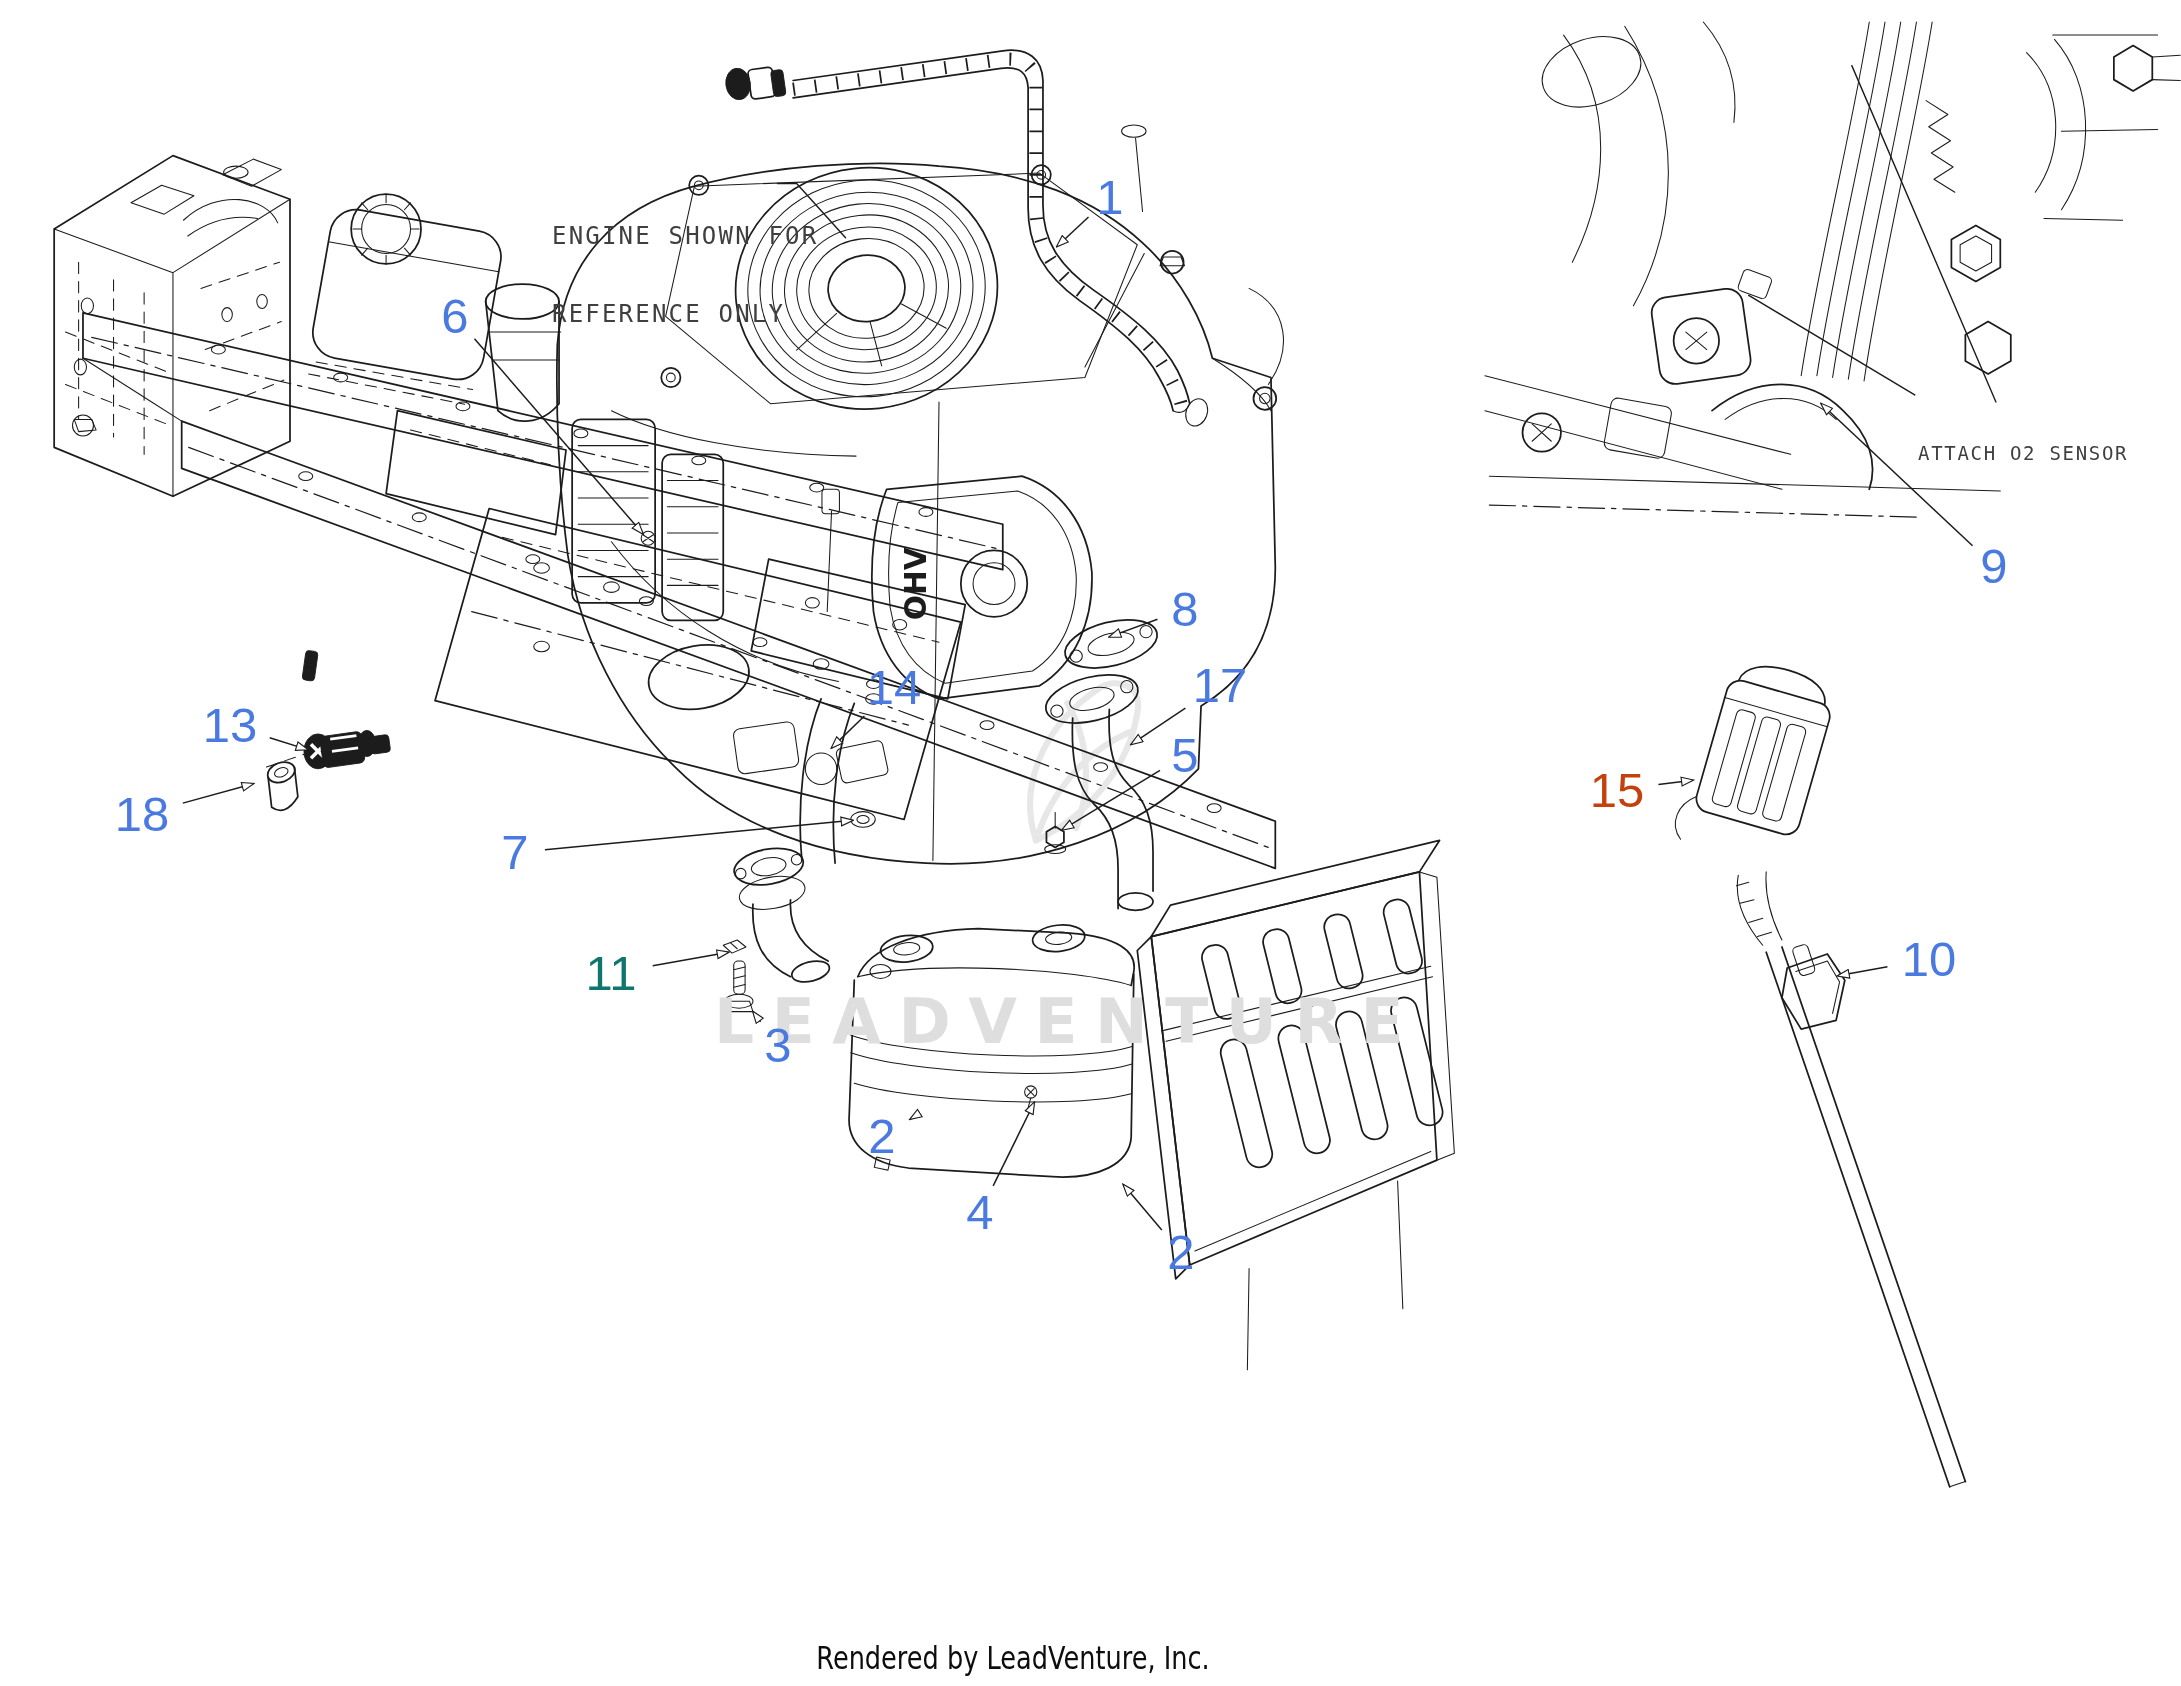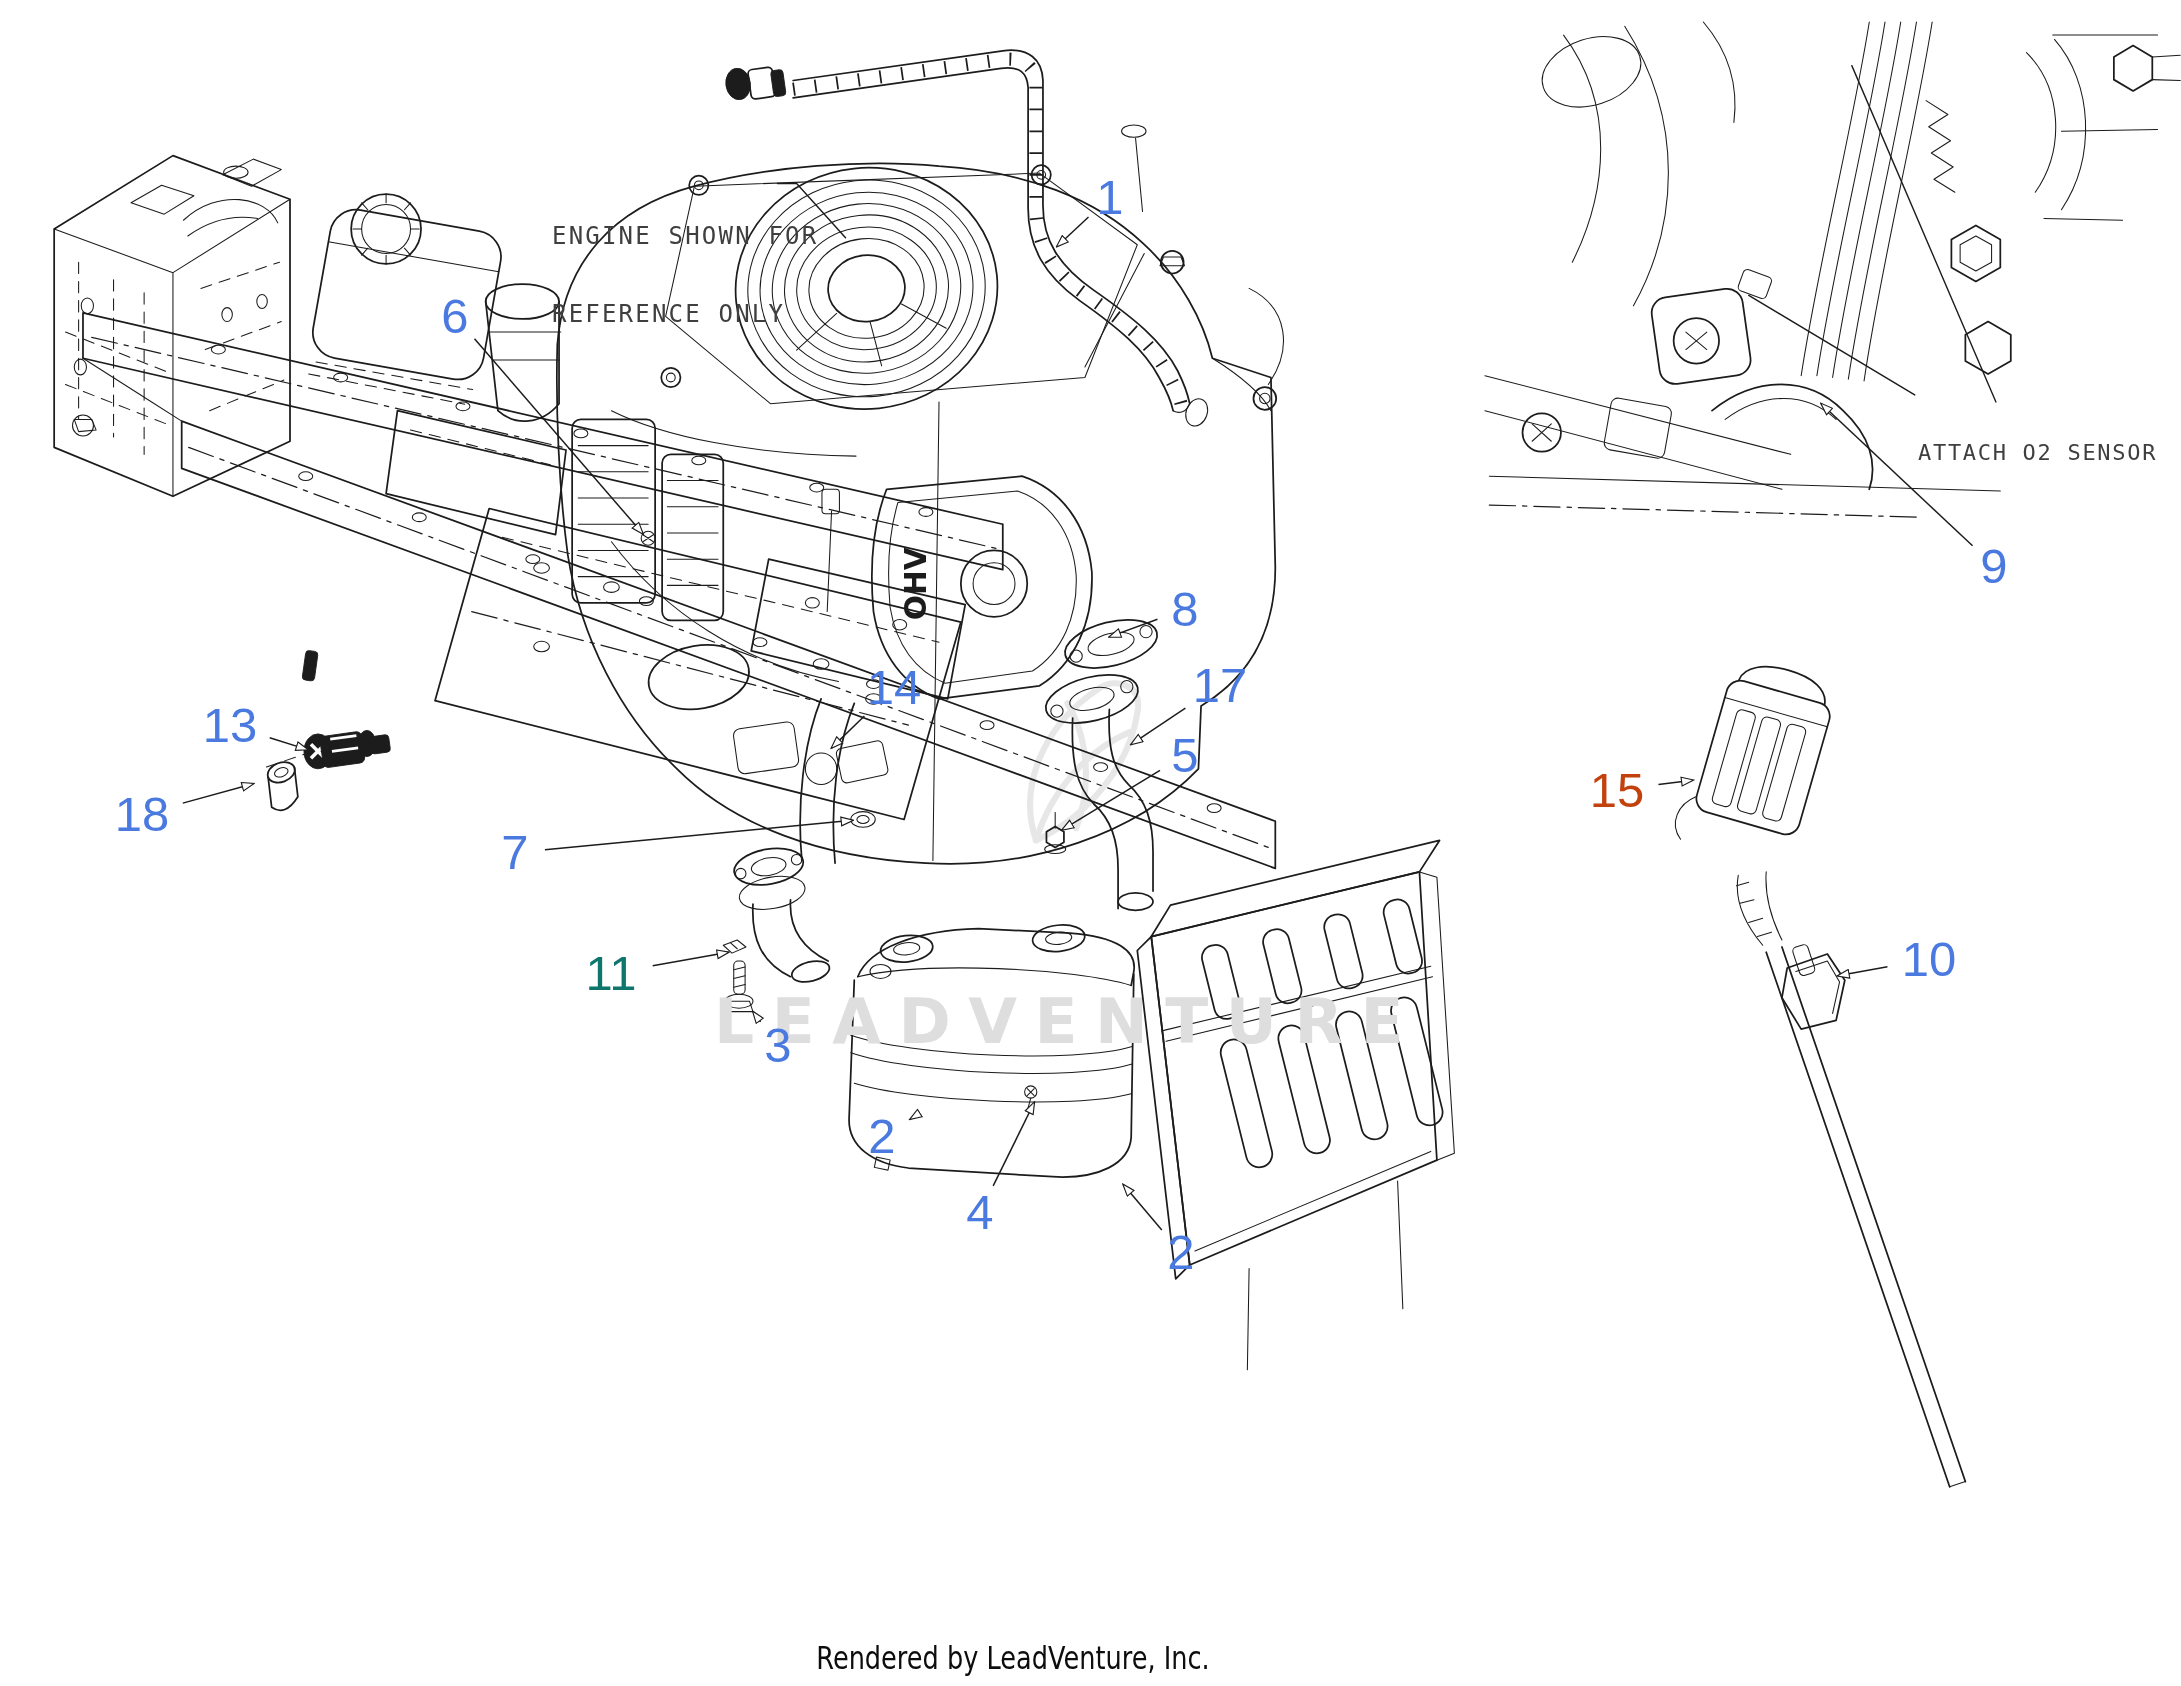--- a/index.html
+++ b/index.html
@@ -11,21 +11,21 @@
   .med{stroke-width:1.6;}
   .dash{stroke-dasharray:13 9;}
   .dashdot{stroke-dasharray:30 8 5 8;stroke-width:1.4;}
   .dark{fill:#1c1c1c;stroke:#1c1c1c;stroke-width:1;}
   .rungs{fill:none;stroke:#1c1c1c;stroke-width:15;stroke-dasharray:2 23;}
   .wm{fill:none;stroke:#e7e7e7;stroke-width:7;stroke-linecap:round;stroke-linejoin:round;}
   .callout{position:absolute;transform:translate(-50%,-50%);font-size:49px;line-height:1;
            font-family:"Liberation Sans",sans-serif;}
   .note{position:absolute;font-family:"DejaVu Sans Mono",monospace;white-space:pre;}
   .note-engine{font-size:24px;letter-spacing:2.2px;line-height:26px;}
-  .note-o2{font-size:22px;letter-spacing:1.7px;line-height:26px;}
+  .note-o2{font-size:19px;letter-spacing:1.7px;line-height:26px;}
   .watermark-text{position:absolute;left:714px;top:985px;font-size:63px;font-weight:bold;
            letter-spacing:17.5px;white-space:nowrap;font-family:"DejaVu Sans",sans-serif;}
   .footer{position:absolute;left:1013px;top:1658px;transform:translate(-50%,-50%) scaleX(0.8);
           font-size:32px;color:#0d0d0d;white-space:nowrap;font-family:"DejaVu Sans",sans-serif;}
 </style>
 </head>
 <body>
 
 <div class="canvas">
 

